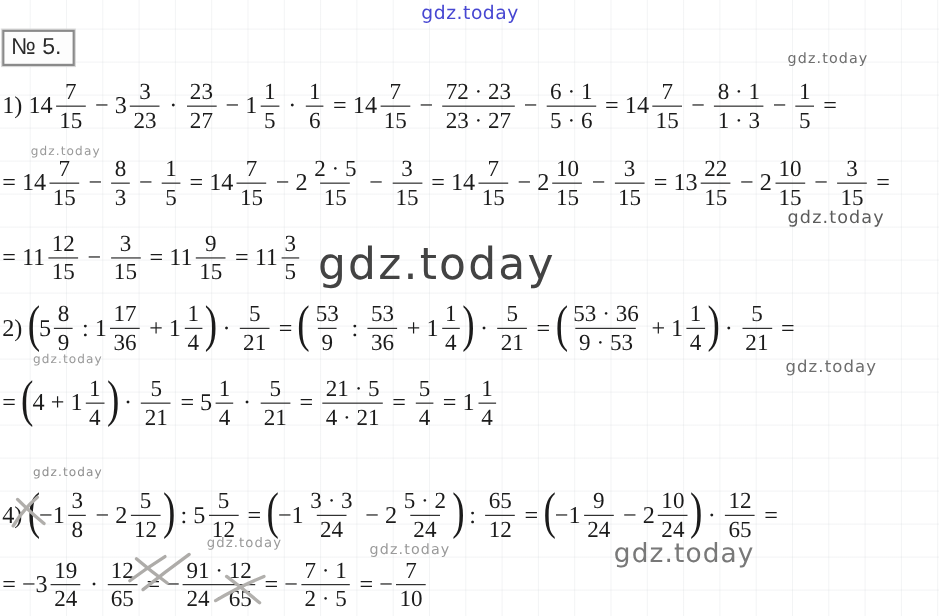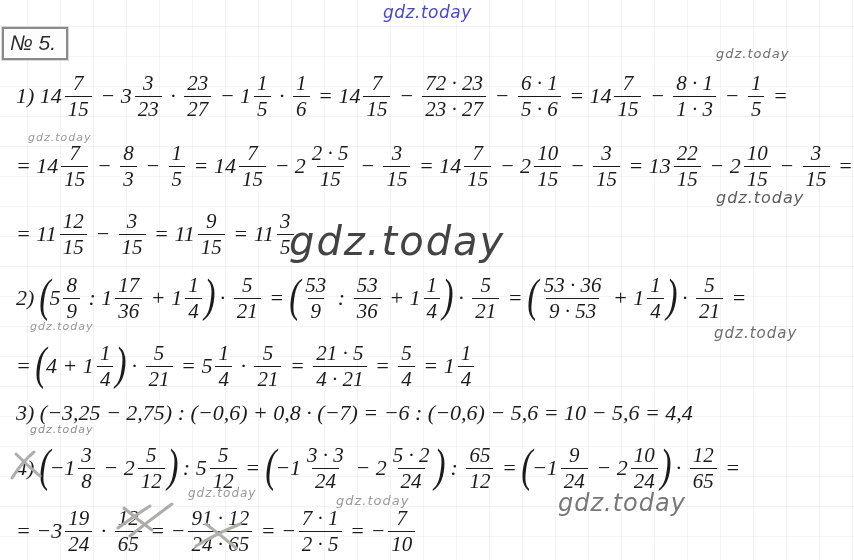--- a/index.html
+++ b/index.html
@@ -8,21 +8,20 @@
     width:854px;height:560px;
     overflow:hidden;
     background-color:#ffffff;
     background-image:
       linear-gradient(rgba(210,214,218,.28) 1px, transparent 1px),
       linear-gradient(90deg, rgba(210,214,218,.28) 1px, transparent 1px);
     background-size:33px 30px;
     background-position:-6px -4px;
     font-family:"Liberation Serif", serif;
     color:#1b1b1b;
-    font-style:italic;
   }
   
   .toplink{
     position:absolute;left:383px;top:2px;
     font-family:"DejaVu Sans", sans-serif;
     font-size:17px;letter-spacing:.5px;
     color:#4747d2;
   }
   
   .taskbox{
@@ -46,21 +45,21 @@
   .wm-l2r  {left:716px;top:188px;font-size:16px;color:#5c5c5c;}
   .wm-big  {left:289px;top:218px;font-size:40px;color:#434343;letter-spacing:2px;}
   .wm-l4l  {left:30px; top:320px;font-size:11px;color:#9a9a9a;}
   .wm-l4r  {left:714px;top:324px;font-size:15px;color:#6e6e6e;}
   .wm-l6l  {left:30px; top:423px;font-size:11px;color:#8f8f8f;}
   .wm-l7a  {left:188px;top:486px;font-size:12px;color:#9a9a9a;}
   .wm-l7b  {left:336px;top:493px;font-size:13px;color:#9a9a9a;}
   .wm-l7r  {left:558px;top:489px;font-size:24px;color:#787878;}
   
   .mline{
-    position:absolute;left:16px;
+    position:absolute;left:2px;
     display:flex;align-items:center;
     white-space:pre;
     font-size:22px;
   }
   .mt{white-space:pre;}
   .frac{
     display:inline-flex;flex-direction:column;align-items:center;
     margin:0 3px;line-height:1.08;font-size:21px;
   }
   .frac .num{padding:0 3px 1px;}
@@ -99,21 +98,20 @@
   <span class="wm wm-l6l">gdz.today</span>
   <span class="wm wm-l7a">gdz.today</span>
   <span class="wm wm-l7b">gdz.today</span>
   <span class="wm wm-l7r">gdz.today</span>
 
   <div id="l1" class="mline"><span class="mt">1) 14</span><span class="frac"><span class="num">7</span><span class="den">15</span></span><span class="mt"> − 3</span><span class="frac"><span class="num">3</span><span class="den">23</span></span><span class="mt"> · </span><span class="frac"><span class="num">23</span><span class="den">27</span></span><span class="mt"> − 1</span><span class="frac"><span class="num">1</span><span class="den">5</span></span><span class="mt"> · </span><span class="frac"><span class="num">1</span><span class="den">6</span></span><span class="mt"> = 14</span><span class="frac"><span class="num">7</span><span class="den">15</span></span><span class="mt"> − </span><span class="frac"><span class="num">72 · 23</span><span class="den">23 · 27</span></span><span class="mt"> − </span><span class="frac"><span class="num">6 · 1</span><span class="den">5 · 6</span></span><span class="mt"> = 14</span><span class="frac"><span class="num">7</span><span class="den">15</span></span><span class="mt"> − </span><span class="frac"><span class="num">8 · 1</span><span class="den">1 · 3</span></span><span class="mt"> − </span><span class="frac"><span class="num">1</span><span class="den">5</span></span><span class="mt"> =</span></div>
   <div id="l2" class="mline"><span class="mt">= 14</span><span class="frac"><span class="num">7</span><span class="den">15</span></span><span class="mt"> − </span><span class="frac"><span class="num">8</span><span class="den">3</span></span><span class="mt"> − </span><span class="frac"><span class="num">1</span><span class="den">5</span></span><span class="mt"> = 14</span><span class="frac"><span class="num">7</span><span class="den">15</span></span><span class="mt"> − 2</span><span class="frac"><span class="num">2 · 5</span><span class="den">15</span></span><span class="mt"> − </span><span class="frac"><span class="num">3</span><span class="den">15</span></span><span class="mt"> = 14</span><span class="frac"><span class="num">7</span><span class="den">15</span></span><span class="mt"> − 2</span><span class="frac"><span class="num">10</span><span class="den">15</span></span><span class="mt"> − </span><span class="frac"><span class="num">3</span><span class="den">15</span></span><span class="mt"> = 13</span><span class="frac"><span class="num">22</span><span class="den">15</span></span><span class="mt"> − 2</span><span class="frac"><span class="num">10</span><span class="den">15</span></span><span class="mt"> − </span><span class="frac"><span class="num">3</span><span class="den">15</span></span><span class="mt"> =</span></div>
   <div id="l3" class="mline"><span class="mt">= 11</span><span class="frac"><span class="num">12</span><span class="den">15</span></span><span class="mt"> − </span><span class="frac"><span class="num">3</span><span class="den">15</span></span><span class="mt"> = 11</span><span class="frac"><span class="num">9</span><span class="den">15</span></span><span class="mt"> = 11</span><span class="frac"><span class="num">3</span><span class="den">5</span></span></div>
   <div id="l4" class="mline"><span class="mt">2) </span><span class="bp">(</span><span class="mt">5</span><span class="frac"><span class="num">8</span><span class="den">9</span></span><span class="mt"> : 1</span><span class="frac"><span class="num">17</span><span class="den">36</span></span><span class="mt"> + 1</span><span class="frac"><span class="num">1</span><span class="den">4</span></span><span class="bp">)</span><span class="mt"> · </span><span class="frac"><span class="num">5</span><span class="den">21</span></span><span class="mt"> = </span><span class="bp">(</span><span class="frac"><span class="num">53</span><span class="den">9</span></span><span class="mt"> : </span><span class="frac"><span class="num">53</span><span class="den">36</span></span><span class="mt"> + 1</span><span class="frac"><span class="num">1</span><span class="den">4</span></span><span class="bp">)</span><span class="mt"> · </span><span class="frac"><span class="num">5</span><span class="den">21</span></span><span class="mt"> = </span><span class="bp">(</span><span class="frac"><span class="num">53 · 36</span><span class="den">9 · 53</span></span><span class="mt"> + 1</span><span class="frac"><span class="num">1</span><span class="den">4</span></span><span class="bp">)</span><span class="mt"> · </span><span class="frac"><span class="num">5</span><span class="den">21</span></span><span class="mt"> =</span></div>
   <div id="l5" class="mline"><span class="mt">= </span><span class="bp">(</span><span class="mt">4 + 1</span><span class="frac"><span class="num">1</span><span class="den">4</span></span><span class="bp">)</span><span class="mt"> · </span><span class="frac"><span class="num">5</span><span class="den">21</span></span><span class="mt"> = 5</span><span class="frac"><span class="num">1</span><span class="den">4</span></span><span class="mt"> · </span><span class="frac"><span class="num">5</span><span class="den">21</span></span><span class="mt"> = </span><span class="frac"><span class="num">21 · 5</span><span class="den">4 · 21</span></span><span class="mt"> = </span><span class="frac"><span class="num">5</span><span class="den">4</span></span><span class="mt"> = 1</span><span class="frac"><span class="num">1</span><span class="den">4</span></span></div>
-  <div id="l6" class="mline"><span class="mt">3) (−3,25 − 2,75) : (−0,6) + 0,8 · (−7) = −6 : (−0,6) − 5,6 = 10 − 5,6 = 4,4</span></div>
   <div id="l7" class="mline"><span class="mt">4) </span><span class="bp">(</span><span class="mt">−1</span><span class="frac"><span class="num">3</span><span class="den">8</span></span><span class="mt"> − 2</span><span class="frac"><span class="num">5</span><span class="den">12</span></span><span class="bp">)</span><span class="mt"> : 5</span><span class="frac"><span class="num">5</span><span class="den">12</span></span><span class="mt"> = </span><span class="bp">(</span><span class="mt">−1</span><span class="frac"><span class="num">3 · 3</span><span class="den">24</span></span><span class="mt"> − 2</span><span class="frac"><span class="num">5 · 2</span><span class="den">24</span></span><span class="bp">)</span><span class="mt"> : </span><span class="frac"><span class="num">65</span><span class="den">12</span></span><span class="mt"> = </span><span class="bp">(</span><span class="mt">−1</span><span class="frac"><span class="num">9</span><span class="den">24</span></span><span class="mt"> − 2</span><span class="frac"><span class="num">10</span><span class="den">24</span></span><span class="bp">)</span><span class="mt"> · </span><span class="frac"><span class="num">12</span><span class="den">65</span></span><span class="mt"> =</span></div>
   <div id="l8" class="mline"><span class="mt">= −3</span><span class="frac"><span class="num">19</span><span class="den">24</span></span><span class="mt"> · </span><span class="frac"><span class="num">12</span><span class="den">65</span></span><span class="mt"> = −</span><span class="frac"><span class="num">91 · 12</span><span class="den">24 · 65</span></span><span class="mt"> = −</span><span class="frac"><span class="num">7 · 1</span><span class="den">2 · 5</span></span><span class="mt"> = −</span><span class="frac"><span class="num">7</span><span class="den">10</span></span></div>
 
   <svg class="scribbles" width="854" height="560" viewBox="0 0 854 560">
     <path d="M12 478 Q22 462 34 452 M16 454 Q28 466 40 476" stroke="#b0aeab" stroke-width="3" fill="none" stroke-linecap="round"></path>
     <path d="M118 528 Q134 516 150 506 M124 508 Q138 520 152 530 M130 536 Q150 520 172 504" stroke="#aeaca9" stroke-width="3" fill="none" stroke-linecap="round"></path>
     <path d="M196 546 Q216 534 240 524 M206 524 Q222 536 236 548" stroke="#b2b0ad" stroke-width="3" fill="none" stroke-linecap="round"></path>
   </svg>
 
 </div>

